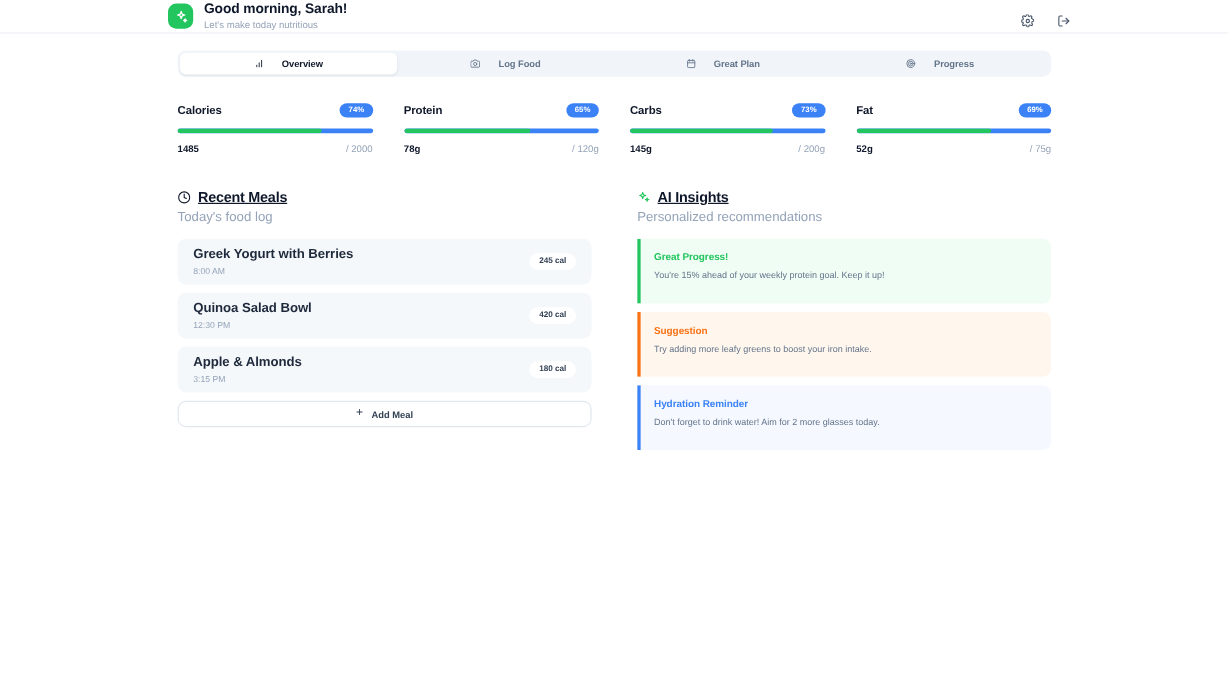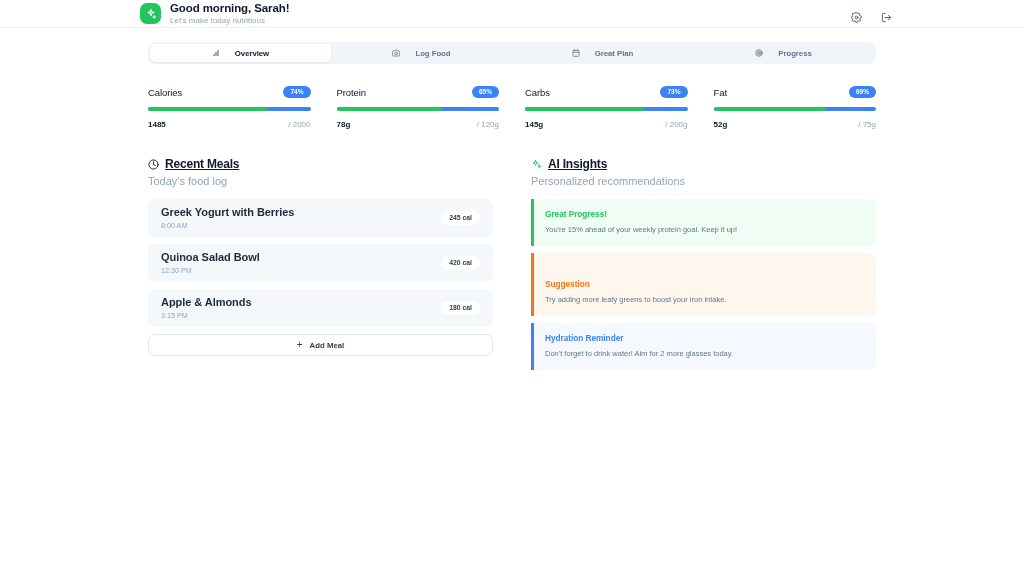--- a/index.html
+++ b/index.html
@@ -78,21 +78,21 @@
     display: flex;
     padding: 22px 148px 0 148px;
     gap: 26px;
   }
   .stat { flex: 1 1 0; }
   .stat-head {
     display: flex; align-items: center; justify-content: space-between;
     margin-bottom: 9px;
   }
   .stat-label {
-    font-size: 9.5px; font-weight: normal; color: #0f172a;
+    font-size: 9.5px; font-weight: bold; color: #0f172a;
     letter-spacing: -0.1px;
   }
   .pct-badge {
     background: #3b82f6; color: #ffffff;
     font-size: 6.5px; font-weight: bold;
     padding: 2px 7px;
     border-radius: 999px;
     line-height: 8px;
   }
   .bar-track {
@@ -167,33 +167,33 @@
     cursor: pointer;
     width: 100%;
     font-family: "Liberation Sans", sans-serif;
   }
   .add-meal .plus { font-size: 10px; line-height: 10px; font-weight: normal; }
 
   
   .insight {
     border-radius: 0 7px 7px 0;
     border-left: 3px solid transparent;
-    padding: 10px 13px 11px 11px;
+    padding: 10px 13px 18px 11px;
     margin-bottom: 7px;
   }
   .insight-title {
     font-size: 8.3px; font-weight: bold;
     letter-spacing: -0.05px;
     margin-bottom: 6px;
   }
   .insight-body { font-size: 7.5px; color: #64748b; line-height: 10px; }
   .insight.success { background: #f0fdf4; border-left-color: #22c55e; }
   .insight.success .insight-title { color: #22c55e; }
   .insight.warning { background: #fff7ed; border-left-color: #f97316; }
-  .insight.warning .insight-title { color: #f97316; margin-top: 16px; }
+  .insight.warning .insight-title { color: #f97316; }
   .insight.info { background: #f5f9ff; border-left-color: #3b82f6; }
   .insight.info .insight-title { color: #3b82f6; }
 </style>
 </head>
 <body>
 
 <div class="topbar">
   <div class="brand">
     <div class="logo">
       <svg width="12" height="12" viewBox="0 0 24 24" fill="none" stroke="#ffffff" stroke-width="2.2" stroke-linecap="round" stroke-linejoin="round">

